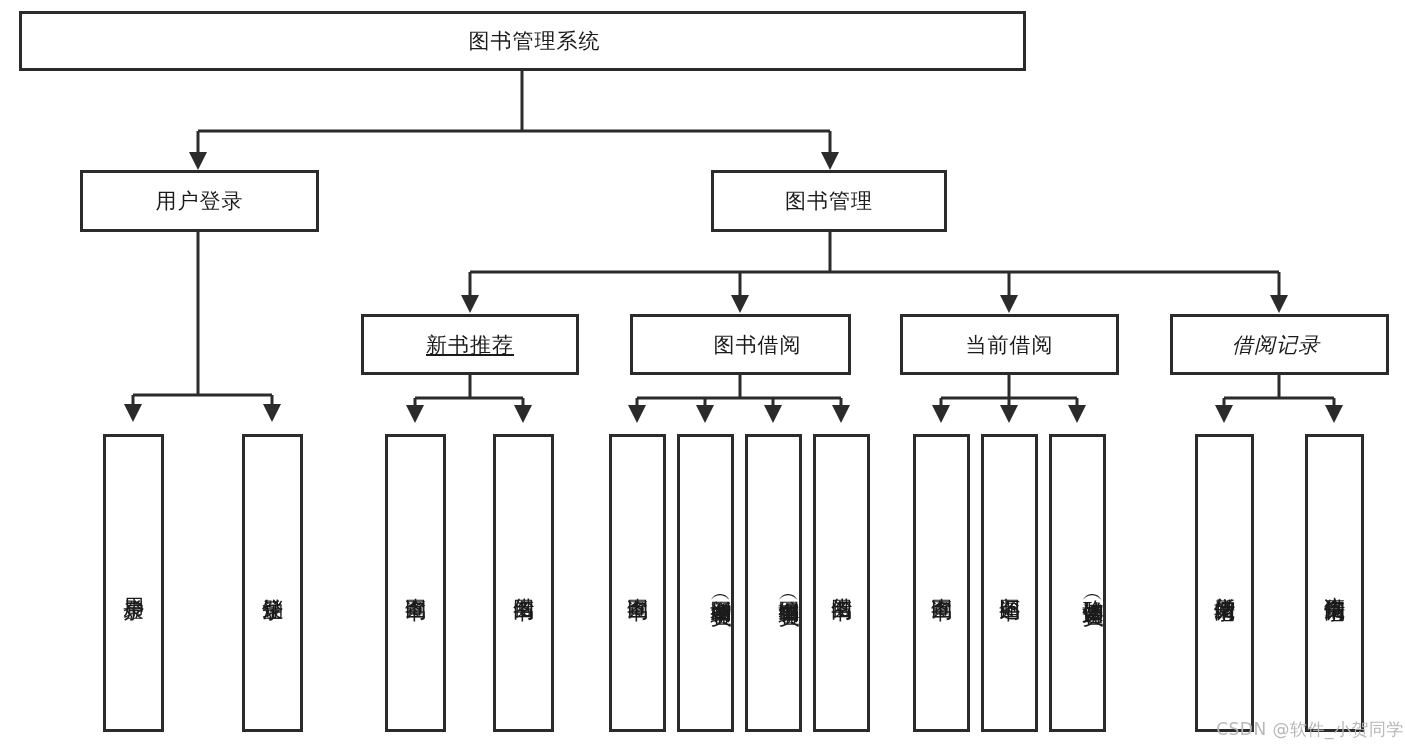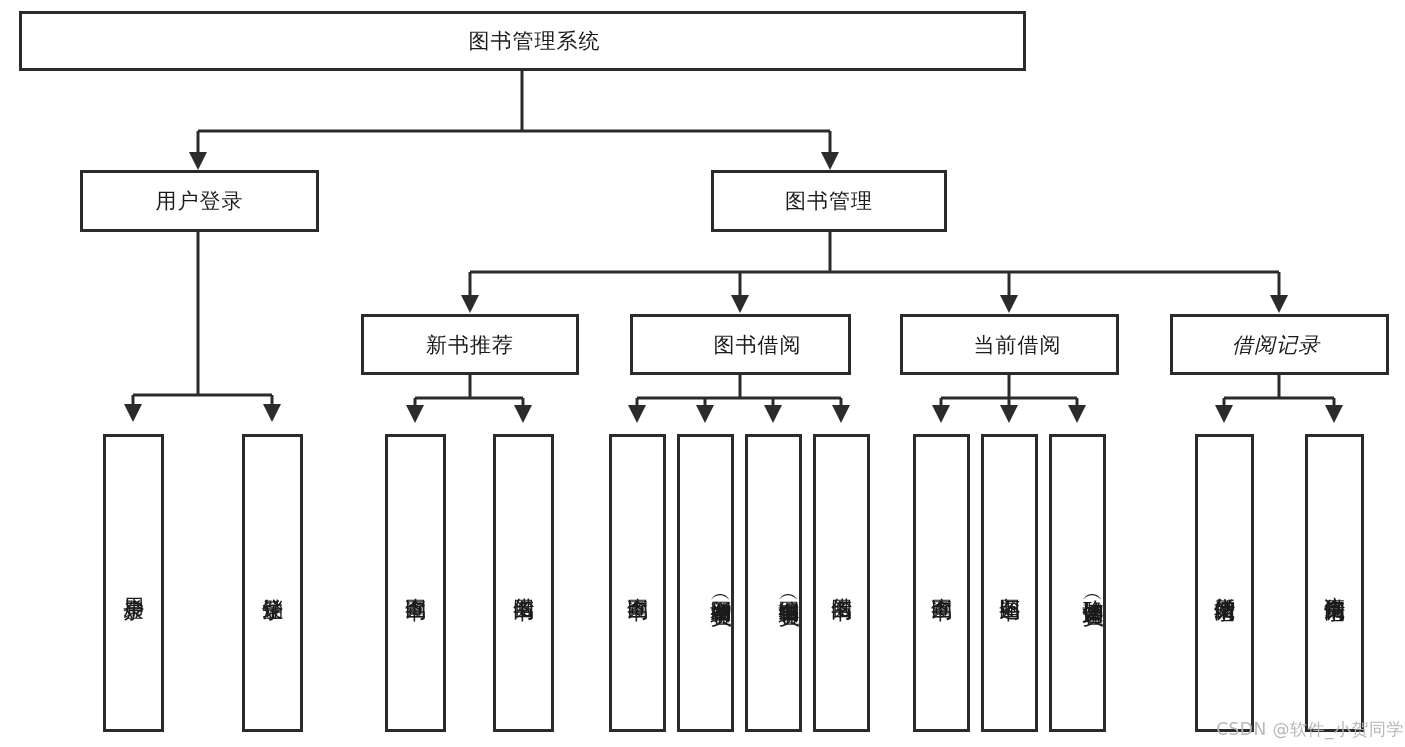--- a/index.html
+++ b/index.html
@@ -176,23 +176,23 @@
 
     <rect class="node-box" x="1196.5" y="435.5" width="56" height="295"></rect>
     <rect class="node-box" x="1306.5" y="435.5" width="56" height="295"></rect>
   </svg>
 
   <div class="hlabel-wrap" style="left:20px; top:12px; width:1005px; height:58px;padding-left:12px;">图书管理系统</div>
 
   <div class="hlabel-wrap" style="left:81px; top:171px; width:237px; height:60px;">用户登录</div>
   <div class="hlabel-wrap" style="left:712px; top:171px; width:234px; height:60px;">图书管理</div>
 
-  <div class="hlabel-wrap" style="left:362px; top:315px; width:216px; height:59px;">新书推荐</div>
+  <div class="hlabel-wrap" style="left:362px; top:315px; width:216px; height:59px;text-decoration:underline;">新书推荐</div>
   <div class="hlabel-wrap" style="left:631px; top:315px; width:253px; height:59px;">图书借阅</div>
-  <div class="hlabel-wrap" style="left:901px; top:315px; width:217px; height:59px;margin-left:8px;">当前借阅</div>
+  <div class="hlabel-wrap" style="left:901px; top:315px; width:217px; height:59px;">当前借阅</div>
   <div class="hlabel-wrap" style="left:1171px; top:315px; width:210px; height:59px;font-style:italic;">借阅记录</div>
 
   <div class="vlabel-wrap" style="left:104px; top:435px; width:59px; height:296px;">用户登录</div>
   <div class="vlabel-wrap" style="left:243px; top:435px; width:59px; height:296px;">注销登录</div>
 
   <div class="vlabel-wrap" style="left:386px; top:435px; width:59px; height:296px;">查询图书</div>
   <div class="vlabel-wrap" style="left:494px; top:435px; width:59px; height:296px;">借阅图书</div>
 
   <div class="vlabel-wrap" style="left:610px; top:435px; width:55px; height:296px;">查询图书</div>
   <div class="vlabel-wrap" style="left:678px; top:435px; width:55px; height:296px; align-items:flex-start; padding-top:8px; box-sizing:border-box;">新增图书（管理员）</div>

